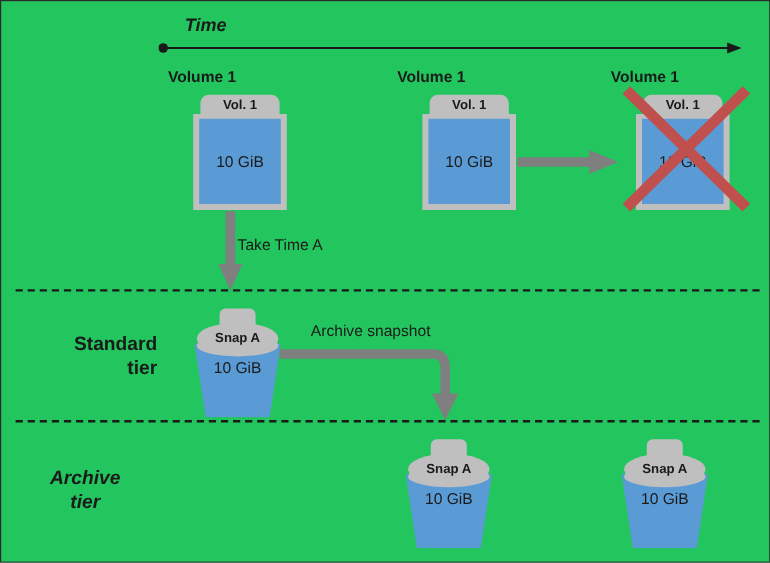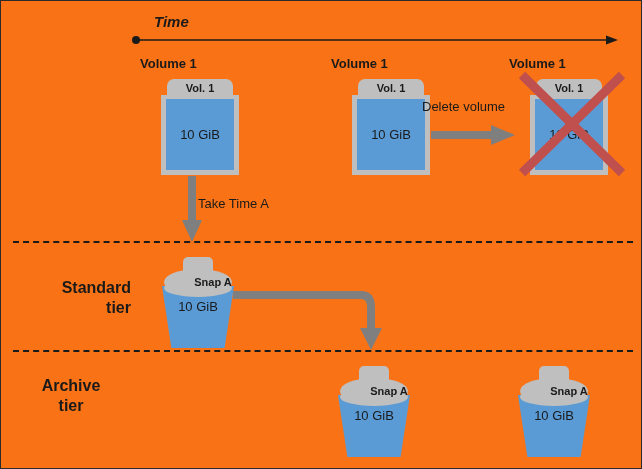--- a/index.html
+++ b/index.html
@@ -4,21 +4,21 @@
 <style>
   html, body {
     margin: 0;
     padding: 0;
     background: #ffffff;
   }
   #diagram {
     position: relative;
     width: 642px;
     height: 469px;
-    background: #f97316;
+    background: #22c55e;
     border: 1px solid #2b2b2b;
     box-sizing: border-box;
     font-family: "Liberation Sans", sans-serif;
     overflow: hidden;
   }
 
   
   .txt {
     position: absolute;
     color: #1a1a1a;
@@ -144,21 +144,21 @@
     position: absolute;
     left: 9px;
     top: 12px;
     width: 68px;
     height: 26px;
     background: #bfbfbf;
     border-radius: 50%;
   }
   .snapshot .snap-lid-text {
     position: absolute;
-    left: 24px;
+    left: 9px;
     top: 12px;
     width: 68px;
     height: 26px;
     line-height: 26px;
     text-align: center;
     font-size: 11px;
     font-weight: bold;
     color: #1a1a1a;
   }
   .snapshot .snap-body {
@@ -214,21 +214,21 @@
     <line x1="4" y1="6" x2="476" y2="6" stroke="#1a1a1a" stroke-width="1.6"></line>
     <polygon points="486,6 474,1.5 474,10.5" fill="#1a1a1a"></polygon>
   </svg>
 
   <div class="divider" style="top:240px;"></div>
   <div class="divider" style="top:349px;"></div>
 
   <div class="txt tier-label" style="left:10px; top:277px; width:120px;text-align:right;">Standard
 tier</div>
 
-  <div class="txt tier-label" style="left:10px; top:375px; width:120px;">Archive
+  <div class="txt tier-label" style="left:10px; top:388px; width:120px;font-style:italic;">Archive
 tier</div>
 
   <div class="txt obj-title" style="left:139px; top:56px;">Volume 1</div>
 
   <div class="volume" style="left:160px; top:78px;">
     <div class="vol-tab"></div>
     <div class="vol-tab-text" style="left:6px;">Vol. 1</div>
     <div class="vol-body-outer">
       <div class="vol-body-inner">
         <div class="vol-size">10 GiB</div>
@@ -265,36 +265,36 @@
     <line x1="106" y1="6" x2="6" y2="104" stroke="#c0504d" stroke-width="9" stroke-linecap="butt"></line>
   </svg>
 
   <div class="txt arrow-label" style="left:197px; top:196px;">Take Time A</div>
 
   <svg class="arrow-svg" style="left:180px; top:175px;" width="22" height="66" viewBox="0 0 22 66">
     <line x1="11" y1="0" x2="11" y2="48" stroke="#7f7f7f" stroke-width="8"></line>
     <polygon points="11,66 1,44 21,44" fill="#7f7f7f"></polygon>
   </svg>
 
-  <div class="txt arrow-label" style="left:421px; top:99px;">Delete volume</div>
 
   <svg class="arrow-svg" style="left:430px; top:124px;" width="84" height="20" viewBox="0 0 84 20">
     <line x1="0" y1="10" x2="62" y2="10" stroke="#7f7f7f" stroke-width="8"></line>
     <polygon points="84,10 60,0 60,20" fill="#7f7f7f"></polygon>
   </svg>
 
   <div class="snapshot" style="left:154px; top:256px;">
     <div class="snap-knob"></div>
     <div class="snap-body"></div>
     <div class="snap-rim"></div>
     <div class="snap-lid"></div>
     <div class="snap-lid-text">Snap A</div>
     <div class="snap-size">10 GiB</div>
   </div>
 
+  <div class="txt arrow-label" style="left:258px; top:268px;">Archive snapshot</div>
 
   <svg class="arrow-svg" style="left:230px; top:288px;" width="156" height="62" viewBox="0 0 156 62">
     <path d="M 2 6 L 130 6 Q 140 6 140 18 L 140 42" stroke="#7f7f7f" stroke-width="8" fill="none" stroke-linecap="butt"></path>
     <polygon points="140,61 129,39 151,39" fill="#7f7f7f"></polygon>
   </svg>
 
   <div class="snapshot" style="left:330px; top:365px;">
     <div class="snap-knob"></div>
     <div class="snap-body"></div>
     <div class="snap-rim"></div>

